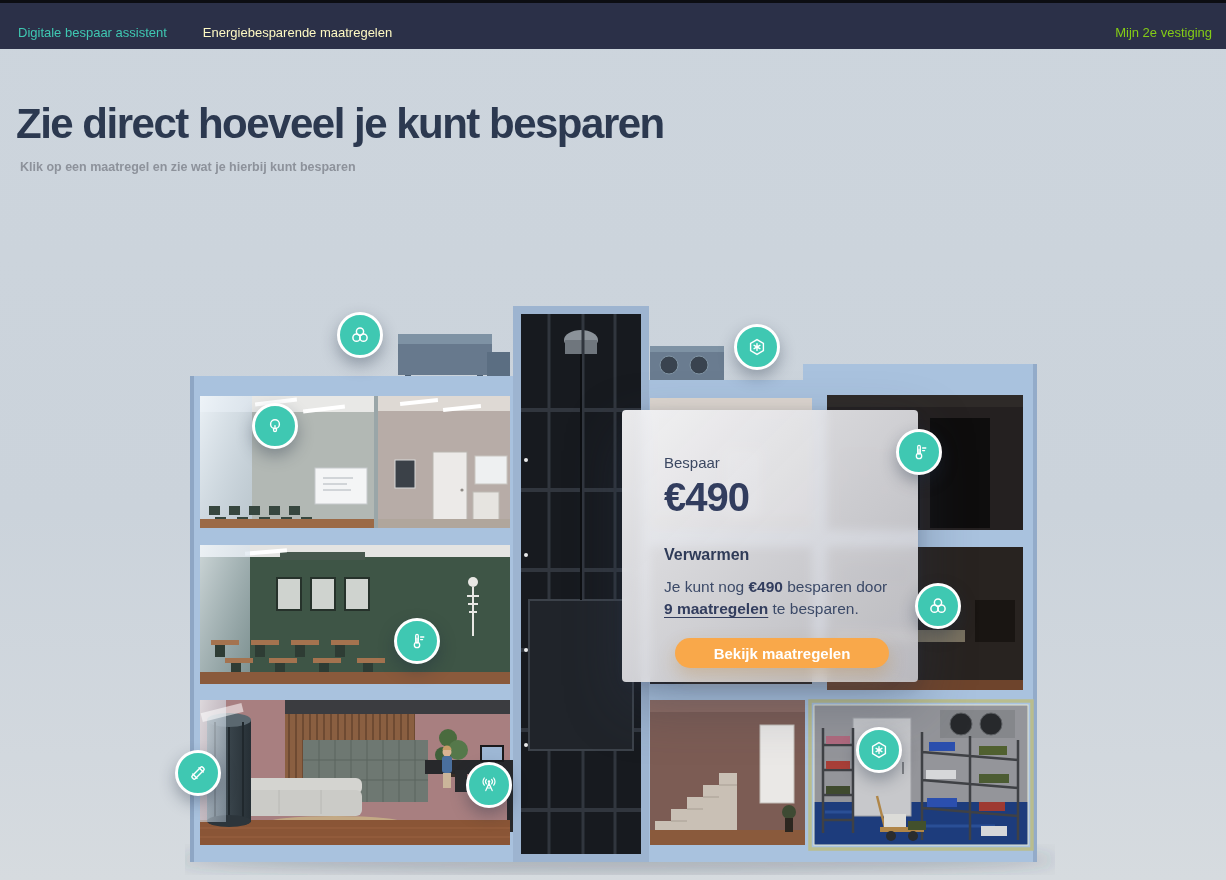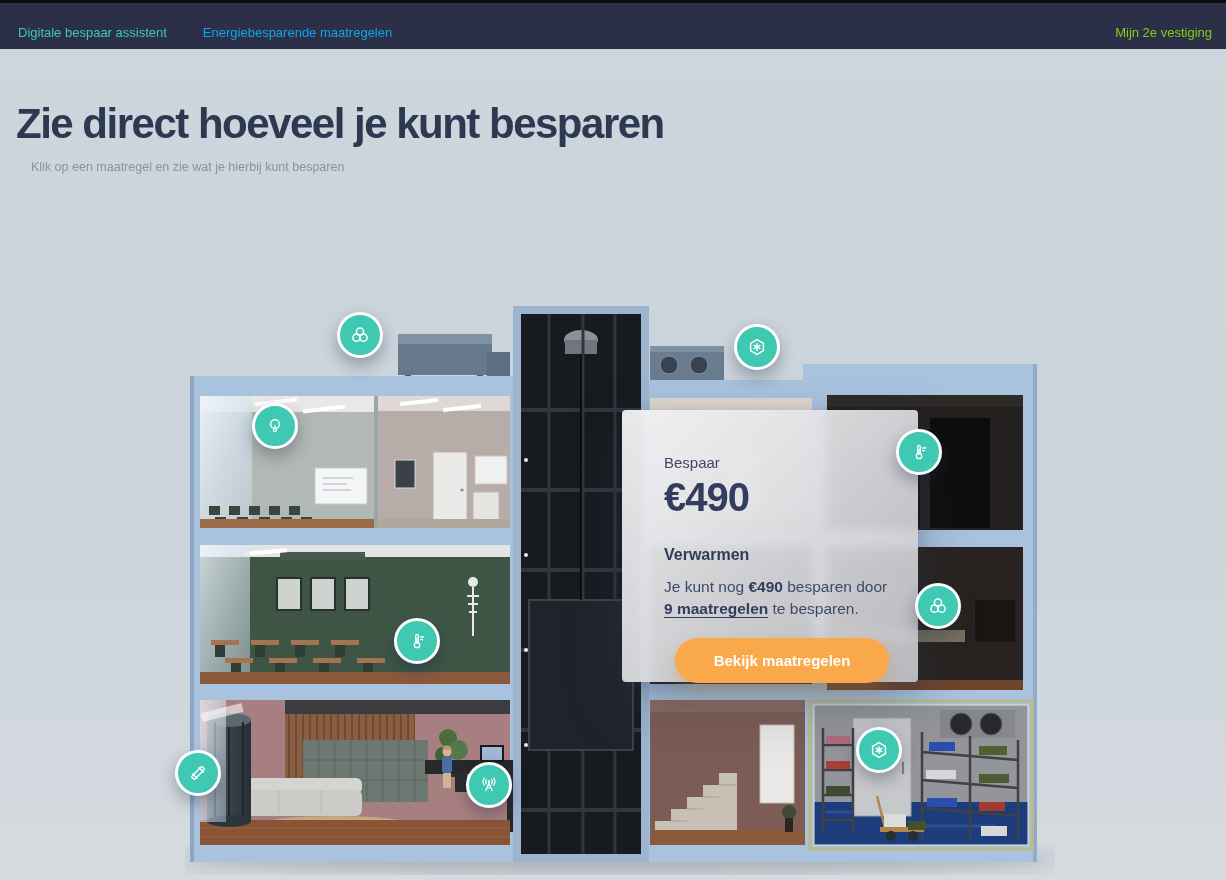--- a/index.html
+++ b/index.html
@@ -10,50 +10,50 @@
   }
   
   .top-strip{position:absolute;left:0;top:0;width:100%;height:3px;background:#0c0d12;}
   
   .nav{
     position:absolute;left:0;top:3px;width:100%;height:46px;background:#2b3048;
     display:flex;align-items:center;box-sizing:border-box;padding:12px 14px 0 18px;
     font-size:13px;
   }
   .nav-left{display:flex;align-items:center;gap:36px;}
-  .nav-item{color:#0ea5e9;cursor:pointer;white-space:nowrap;}
+  .nav-item{color:#fef9c3;cursor:pointer;white-space:nowrap;}
   .nav-item.active{color:#3fc8b2;}
   .nav-spacer{flex:1;}
   .nav-right{color:#84cc16;cursor:pointer;white-space:nowrap;}
   
   .hero{position:absolute;left:16px;top:100px;}
   .hero h1{
     margin:0;font-size:42px;letter-spacing:-1.5px;color:#2c3950;font-weight:700;text-align:right;
   }
-  .hero p{margin:12px 0 0 15px;font-size:12.5px;color:#8d929b;}
+  .hero p{margin:12px 0 0 4px;font-size:12.5px;color:#8d929b;font-weight:bold;}
   
   .building{position:absolute;left:185px;top:300px;width:870px;height:575px;}
   
   .card{
     position:absolute;left:622px;top:410px;width:296px;height:272px;border-radius:4px;
     background:linear-gradient(135deg,rgba(242,242,244,0.96) 0%,rgba(219,219,223,0.93) 55%,rgba(201,201,207,0.9) 100%);
     box-shadow:0 22px 55px rgba(47,58,80,.35), 0 4px 14px rgba(47,58,80,.18);
     backdrop-filter:blur(5px);
     box-sizing:border-box;padding:44px 18px 0 42px;
   }
   .card .save-label{font-size:15px;color:#3c4862;margin:0;}
   .card .amount{font-size:40px;font-weight:700;color:#323d5e;margin:4px 0 0 0;letter-spacing:-1px;}
   .card .measure{font-size:16px;font-weight:700;color:#2f3b58;margin:26px 0 12px 0;}
   .card .desc{font-size:15.5px;color:#3c4a68;line-height:1.42;margin:6px 0 0 0;white-space:pre-wrap;}
   .card .desc strong{font-weight:700;color:#323d5e;}
   .measures-link{
     font-weight:700;color:#323d5e;text-decoration:underline;text-underline-offset:3px;cursor:pointer;
   }
   .cta{
-    display:block;margin:18px auto 0 auto;width:214px;height:45px;border:none;border-radius:24px;
+    display:block;margin:18px auto 0 auto;width:214px;height:30px;border:none;border-radius:24px;
     background:#f9a84a;color:#ffffff;font-size:15px;font-weight:600;cursor:pointer;
     font-family:"Liberation Sans",sans-serif;box-shadow:0 8px 18px rgba(190,130,50,.30);
   }
   
   .marker{
     position:absolute;width:40px;height:40px;border-radius:50%;
     background:#3fc8b2;border:3px solid #ffffff;transform:translate(-50%,-50%);
     display:flex;align-items:center;justify-content:center;cursor:pointer;
     box-shadow:0 7px 16px rgba(30,42,62,.35);z-index:6;
   }

